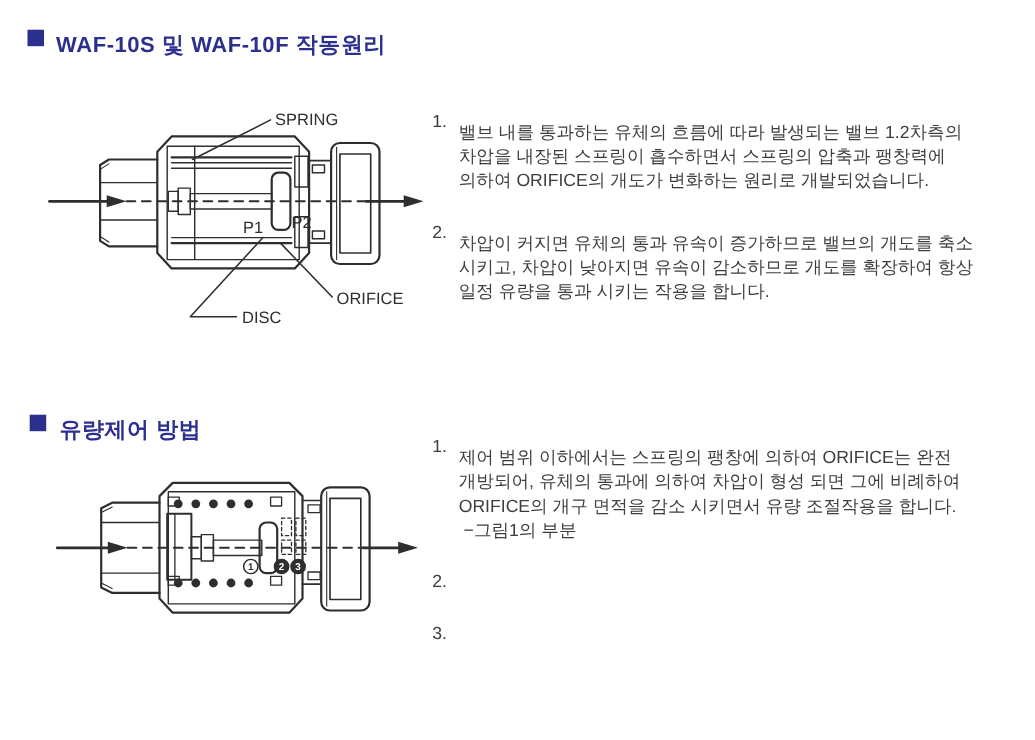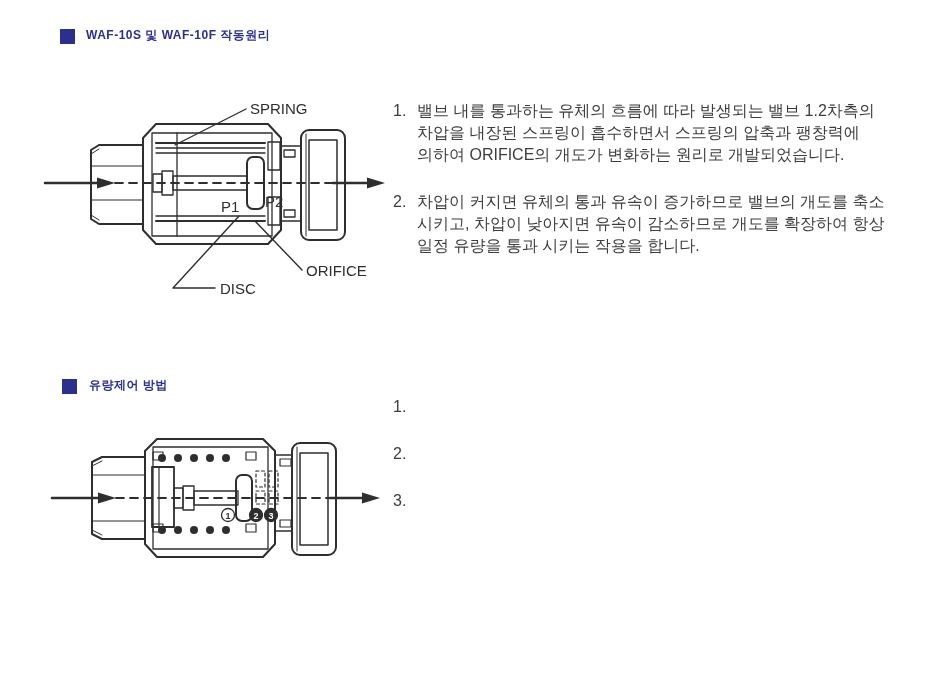--- a/index.html
+++ b/index.html
@@ -5,26 +5,25 @@
   html,body{margin:0;padding:0;}
   body{
     width:941px;height:673px;
     background:#ffffff;
     font-family:"Liberation Sans","DejaVu Sans",sans-serif;
     position:relative;
     overflow:hidden;
   }
   .section-title{
     position:absolute;
-    display:flex;align-items:flex-end;gap:11px;
+    display:flex;align-items:flex-start;gap:11px;
     color:#2b2f8e;
-    font-size:12px;font-weight:bold;
+    font-size:20px;font-weight:bold;
     letter-spacing:0.5px;
     white-space:nowrap;
-    margin-left:35px;
   }
   .bullet{
     width:15px;height:15px;background:#2b2f8e;flex:none;
   }
   #title1{left:25px;top:27px;}
   #title2{left:27px;top:377px;gap:12px;}
   .diagram{position:absolute;}
   #diagram1{left:25px;top:86px;}
   #diagram2{left:40px;top:431px;}
   .text-block{
@@ -32,21 +31,21 @@
     width:548px;
     color:#3d3d3d;
     font-size:16px;
     line-height:22px;
   }
   #text1{left:393px;top:100px;}
   #text2{left:393px;top:396px;}
   .para{display:flex;margin-bottom:25px;}
   .para:last-child{margin-bottom:0;}
   .para-num{flex:none;width:24px;}
-  .para-text{white-space:pre-wrap;}
+  .para-text{white-space:pre-wrap;margin-top:10px;}
   svg text{
     font-family:"Liberation Sans","DejaVu Sans",sans-serif;
     fill:#2e2e2e;
   }
   .dlabel{font-size:15px;}
   .cnum{font-size:9px;font-weight:bold;}
 </style>
 </head>
 <body>
 
@@ -227,20 +226,24 @@
     <circle cx="231" cy="84" r="6.5" stroke-width="1.3" fill="#2e2e2e"></circle>
   </g>
   <text class="cnum" x="188" y="87.5" text-anchor="middle">1</text>
   <text class="cnum" x="216" y="87.5" text-anchor="middle" fill="#ffffff" style="fill:#ffffff">2</text>
   <text class="cnum" x="231" y="87.5" text-anchor="middle" fill="#ffffff" style="fill:#ffffff">3</text>
 </svg>
 
 <div class="text-block" id="text2">
   <div class="para">
     <span class="para-num">1.</span>
+    <span class="para-text">제어 범위 이하에서는 스프링의 팽창에 의하여 ORIFICE는 완전
+개방되어, 유체의 통과에 의하여 차압이 형성 되면 그에 비례하여
+ORIFICE의 개구 면적을 감소 시키면서 유량 조절작용을 합니다.
+ −그림1의 부분</span>
   </div>
   <div class="para">
     <span class="para-num">2.</span>
   </div>
   <div class="para">
     <span class="para-num">3.</span>
   </div>
 </div>
 
 </body></html>

